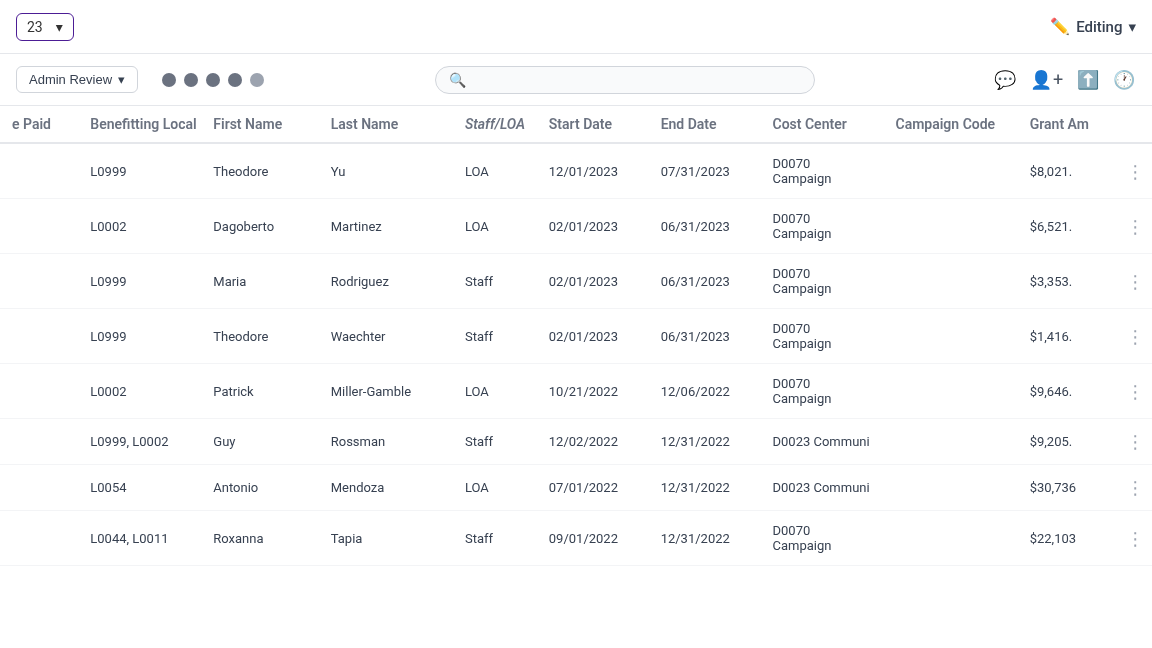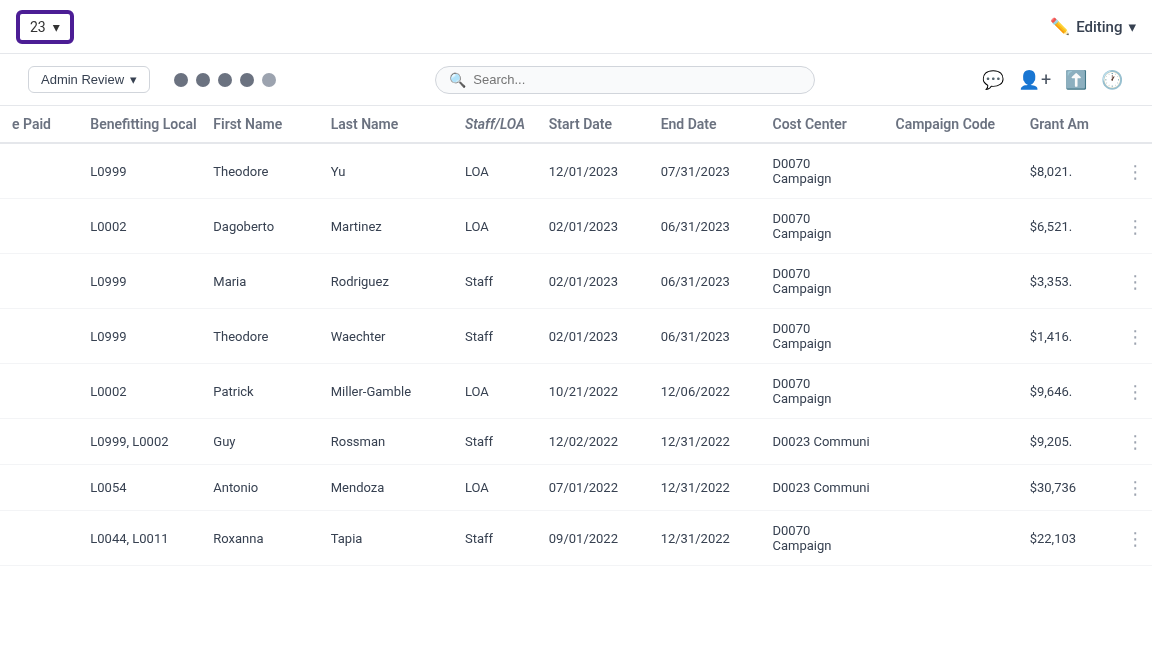--- a/index.html
+++ b/index.html
@@ -23,22 +23,22 @@
       height: 54px;
     }
     .top-bar-left {
       display: flex;
       align-items: center;
       gap: 12px;
     }
     .year-dropdown {
       display: flex;
       align-items: center;
-      gap: 7px;
-      border: 4px solid #4c1d95;
+      gap: 13px;
+      border: 1px solid #4c1d95;
       border-radius: 6px;
       padding: 5px 10px;
       cursor: pointer;
       font-size: 14px;
       background: #fff;
     }
     .top-bar-right {
       display: flex;
       align-items: center;
       gap: 12px;
@@ -54,21 +54,21 @@
     }
     .editing-icon {
       color: #ef4444;
       font-size: 16px;
     }
 
     
     .sub-header {
       display: flex;
       align-items: center;
-      padding: 8px 28px;
+      padding: 8px 16px;
       gap: 16px;
       border-bottom: 1px solid #e5e7eb;
       height: 52px;
     }
     .admin-review-btn {
       display: flex;
       align-items: center;
       gap: 6px;
       background: #fff;
       border: 1px solid #d1d5db;
@@ -229,21 +229,20 @@
   <div class="step-dots">
     <div class="dot active"></div>
     <div class="dot active"></div>
     <div class="dot active"></div>
     <div class="dot active"></div>
     <div class="dot"></div>
   </div>
   <div style="flex:1; display:flex; justify-content:center;">
     <div class="search-bar">
       <span class="search-icon">🔍</span>
-      <input type="text" placeholder="Search..." style="">
     </div>
   </div>
   <div class="toolbar-icons">
     <span class="toolbar-icon">💬</span>
     <span class="toolbar-icon">👤+</span>
     <span class="toolbar-icon">⬆️</span>
     <span class="toolbar-icon">🕐</span>
   </div>
 </div>
 

